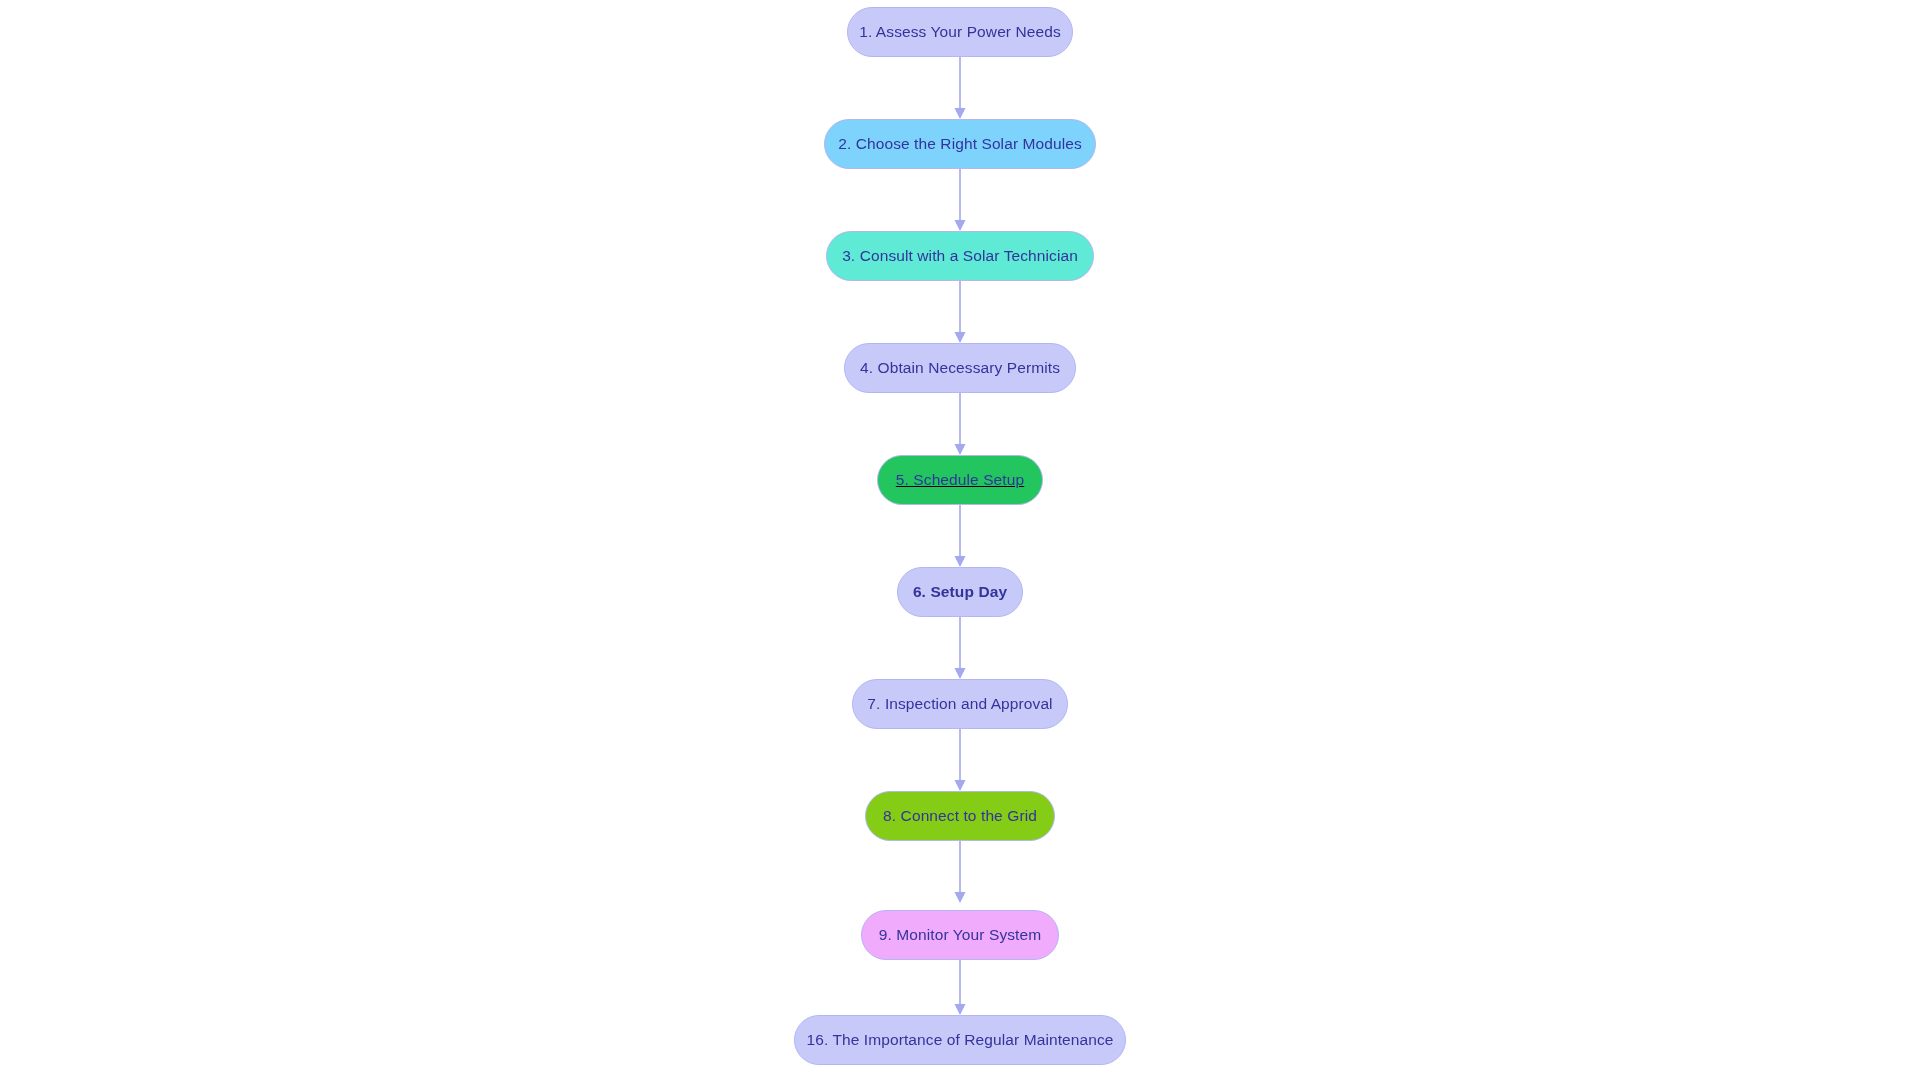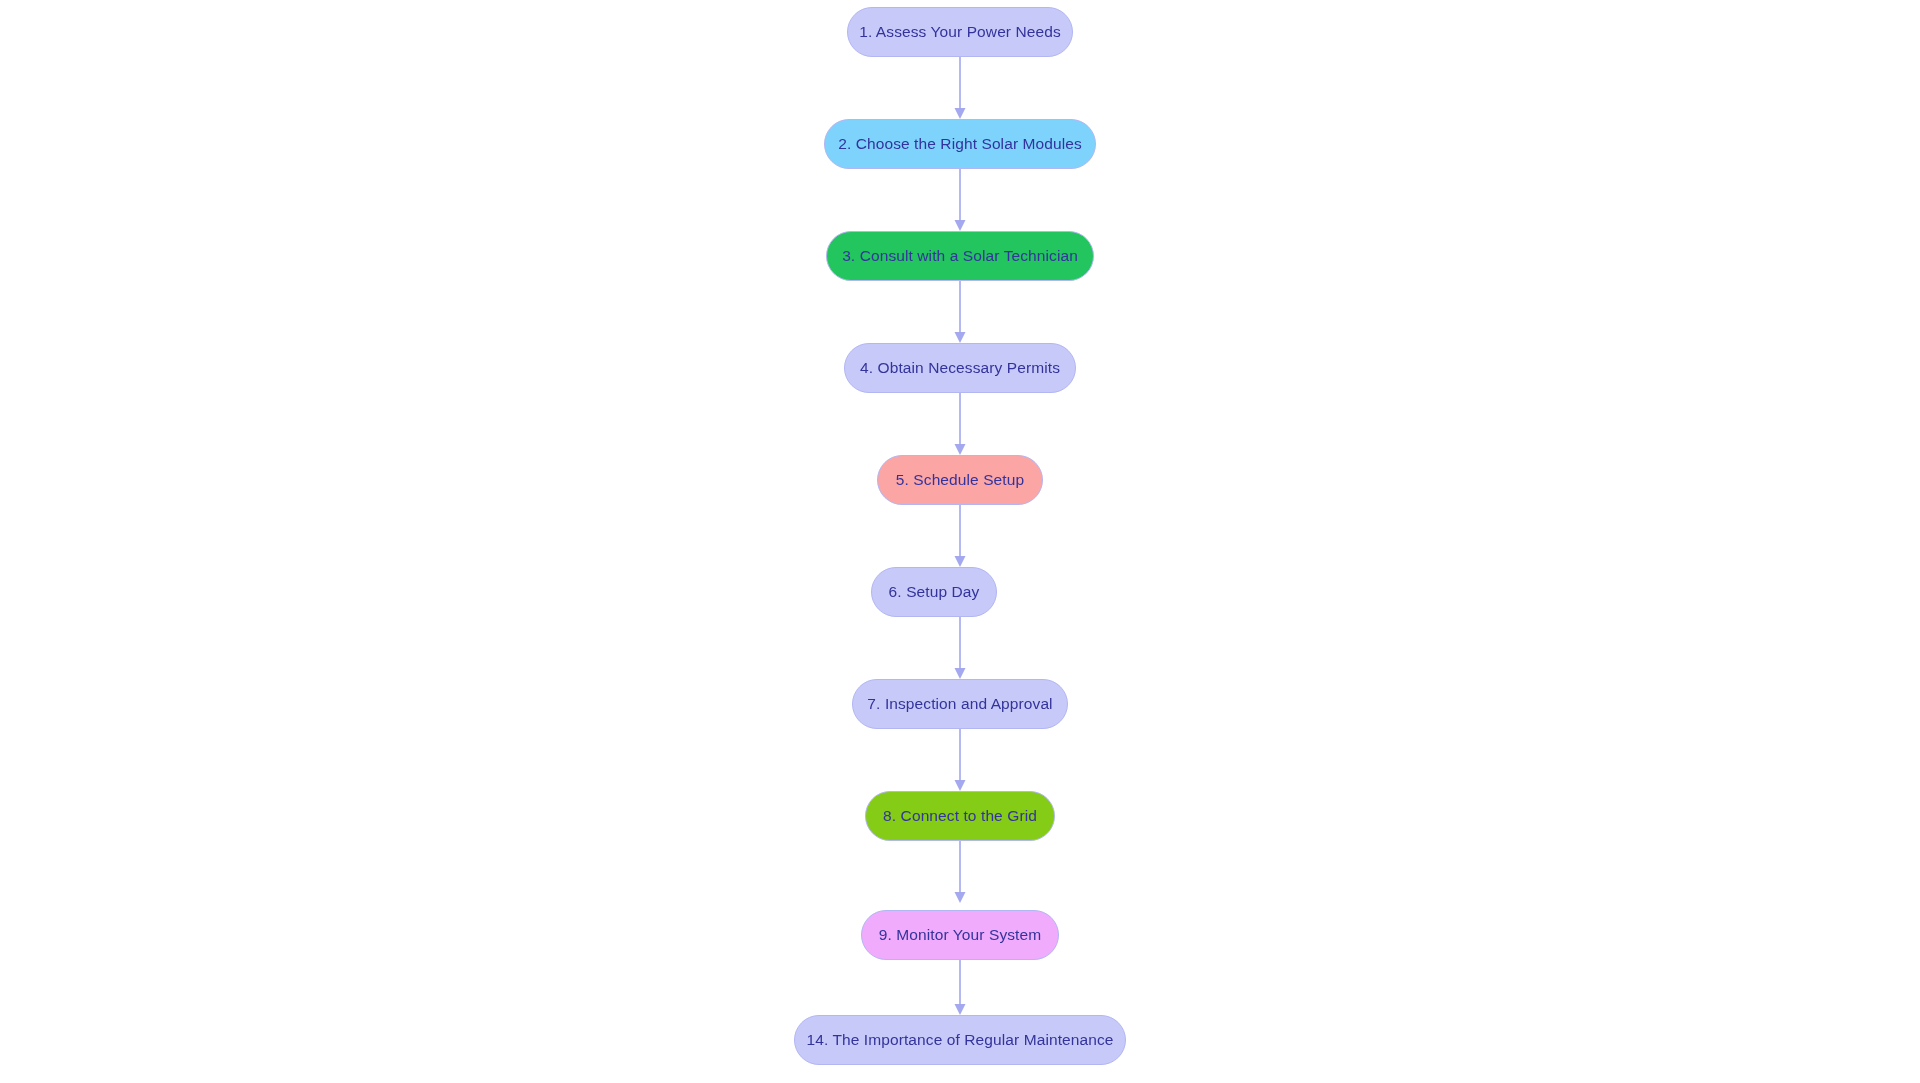--- a/index.html
+++ b/index.html
@@ -126,38 +126,38 @@
           <line x1="11" y1="0" x2="11" y2="51" stroke="#a3a8ef" stroke-width="1.6"></line>
           <polygon points="5.5,51 16.5,51 11,62" fill="#a3a8ef"></polygon>
         </svg>
       </div>
       <div class="flow-node" style="left: 960px; top: 7px; width: 226px; background: rgb(199, 202, 249); border-color: rgb(178, 182, 242);">
         <span class="flow-node-label" style="color: rgb(51, 51, 156);">1. Assess Your Power Needs</span>
       </div>
       <div class="flow-node" style="left: 960px; top: 119px; width: 272px; background: #7dd3fc; border-color: rgb(178, 182, 242);">
         <span class="flow-node-label" style="color: rgb(51, 51, 156);">2. Choose the Right Solar Modules</span>
       </div>
-      <div class="flow-node" style="left: 960px; top: 231px; width: 268px; background: #22c55e; border-color: rgb(178, 182, 242);">
+      <div class="flow-node" style="left: 960px; top: 231px; width: 268px; background: #5eead4; border-color: rgb(178, 182, 242);">
         <span class="flow-node-label" style="color: rgb(51, 51, 156);">3. Consult with a Solar Technician</span>
       </div>
       <div class="flow-node" style="left: 960px; top: 343px; width: 232px; background: rgb(199, 202, 249); border-color: rgb(178, 182, 242);">
         <span class="flow-node-label" style="color: rgb(51, 51, 156);">4. Obtain Necessary Permits</span>
       </div>
-      <div class="flow-node" style="left: 960px; top: 455px; width: 166px; background: #fca5a5; border-color: rgb(178, 182, 242);">
+      <div class="flow-node" style="left: 960px; top: 455px; width: 166px; background: #22c55e; border-color: rgb(178, 182, 242); text-decoration: underline;">
         <span class="flow-node-label" style="color: rgb(51, 51, 156);">5. Schedule Setup</span>
       </div>
-      <div class="flow-node" style="left: 934px; top: 567px; width: 126px; background: rgb(199, 202, 249); border-color: rgb(178, 182, 242);">
+      <div class="flow-node" style="left: 960px; top: 567px; width: 126px; background: rgb(199, 202, 249); border-color: rgb(178, 182, 242); font-weight: bold;">
         <span class="flow-node-label" style="color: rgb(51, 51, 156);">6. Setup Day</span>
       </div>
       <div class="flow-node" style="left: 960px; top: 679px; width: 216px; background: rgb(199, 202, 249); border-color: rgb(178, 182, 242);">
         <span class="flow-node-label" style="color: rgb(51, 51, 156);">7. Inspection and Approval</span>
       </div>
       <div class="flow-node" style="left: 960px; top: 791px; width: 190px; background: #84cc16; border-color: rgb(178, 182, 242);">
         <span class="flow-node-label" style="color: rgb(51, 51, 156);">8. Connect to the Grid</span>
       </div>
       <div class="flow-node" style="left: 960px; top: 903px; width: 198px; background: #f0abfc; border-color: rgb(178, 182, 242); margin-top: 7px;">
         <span class="flow-node-label" style="color: rgb(51, 51, 156);">9. Monitor Your System</span>
       </div>
       <div class="flow-node" style="left: 960px; top: 1015px; width: 332px; background: rgb(199, 202, 249); border-color: rgb(178, 182, 242);">
-        <span class="flow-node-label" style="color: rgb(51, 51, 156);">14. The Importance of Regular Maintenance</span>
+        <span class="flow-node-label" style="color: rgb(51, 51, 156);">16. The Importance of Regular Maintenance</span>
       </div>
     </div>
 </div>
 
 </body></html>

